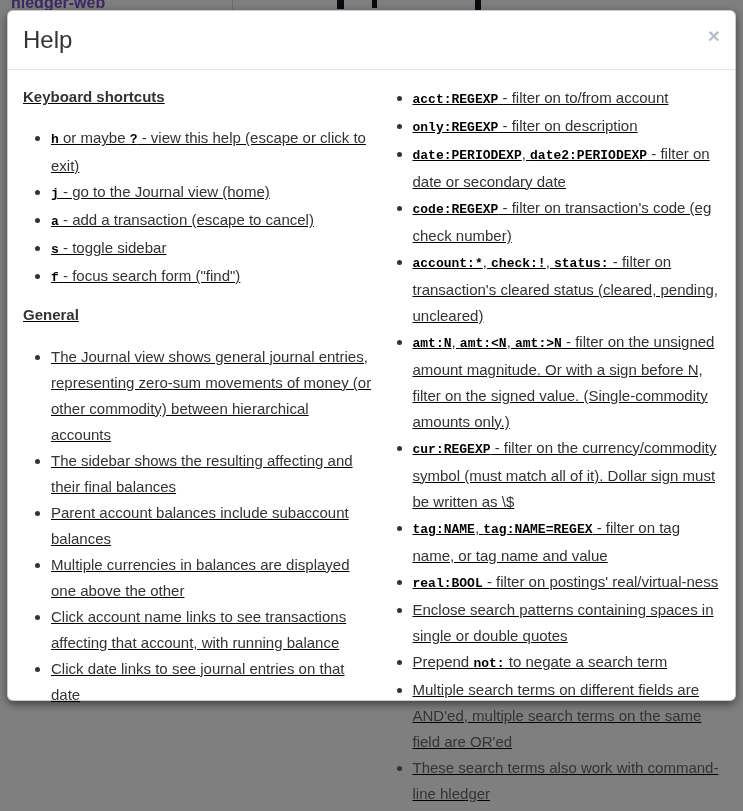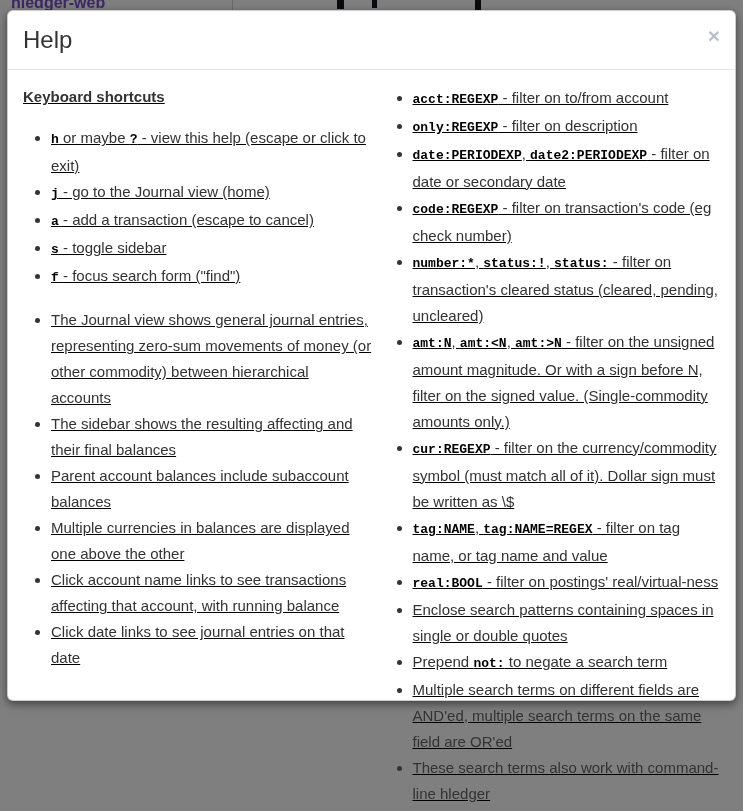--- a/index.html
+++ b/index.html
@@ -104,36 +104,37 @@
   <div class="modal-body">
     <div class="modal-col">
         <h3>Keyboard shortcuts</h3>
         <ul>
           <li><code>h</code> or maybe <code>?</code> - view this help (escape or click to exit)</li>
           <li><code>j</code> - go to the Journal view (home)</li>
           <li><code>a</code> - add a transaction (escape to cancel)</li>
           <li><code>s</code> - toggle sidebar</li>
           <li><code>f</code> - focus search form ("find")</li>
         </ul>
+        <h3>General</h3>
         <ul>
           <li>The Journal view shows general journal entries, representing zero-sum movements of money (or other commodity) between hierarchical accounts</li>
           <li>The sidebar shows the resulting affecting and their final balances</li>
           <li>Parent account balances include subaccount balances</li>
           <li>Multiple currencies in balances are displayed one above the other</li>
           <li>Click account name links to see transactions affecting that account, with running balance</li>
           <li>Click date links to see journal entries on that date</li>
         </ul>
       </div>
     <div class="modal-col">
         <ul>
           <li><code>acct:REGEXP</code> - filter on to/from account</li>
           <li><code>only:REGEXP</code> - filter on description</li>
           <li><code>date:PERIODEXP</code>, <code>date2:PERIODEXP</code> - filter on date or secondary date</li>
           <li><code>code:REGEXP</code> - filter on transaction's code (eg check number)</li>
-          <li><code>number:*</code>, <code>status:!</code>, <code>status:</code> - filter on transaction's cleared status (cleared, pending, uncleared)</li>
+          <li><code>account:*</code>, <code>check:!</code>, <code>status:</code> - filter on transaction's cleared status (cleared, pending, uncleared)</li>
           <li><code>amt:N</code>, <code>amt:&lt;N</code>, <code>amt:&gt;N</code> - filter on the unsigned amount magnitude. Or with a sign before N, filter on the signed value. (Single-commodity amounts only.)</li>
           <li><code>cur:REGEXP</code> - filter on the currency/commodity symbol (must match all of it). Dollar sign must be written as \$</li>
           <li><code>tag:NAME</code>, <code>tag:NAME=REGEX</code> - filter on tag name, or tag name and value</li>
           <li><code>real:BOOL</code> - filter on postings' real/virtual-ness</li>
           <li>Enclose search patterns containing spaces in single or double quotes</li>
           <li>Prepend <code>not:</code> to negate a search term</li>
           <li>Multiple search terms on different fields are AND'ed, multiple search terms on the same field are OR'ed</li>
           <li>These search terms also work with command-line hledger</li>
         </ul>
       </div>

